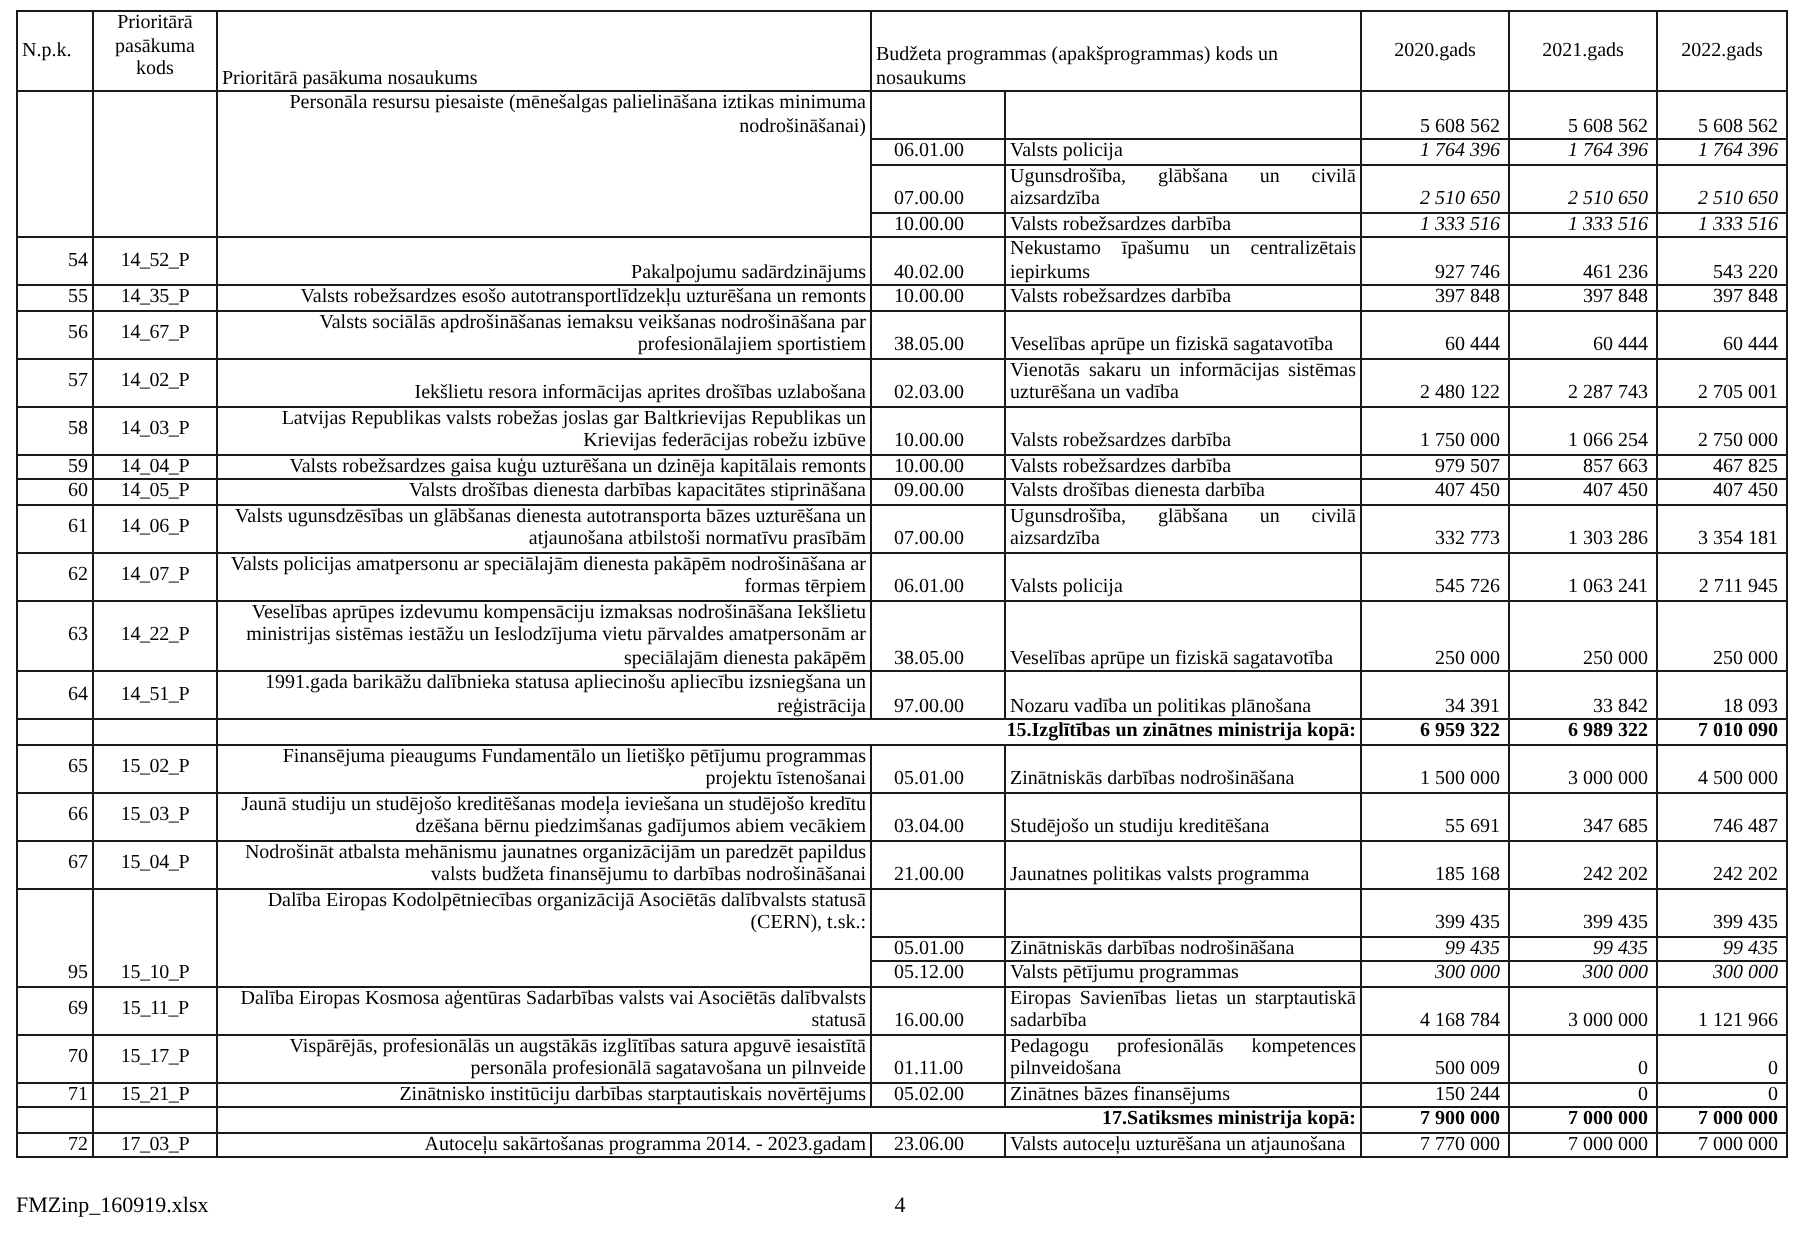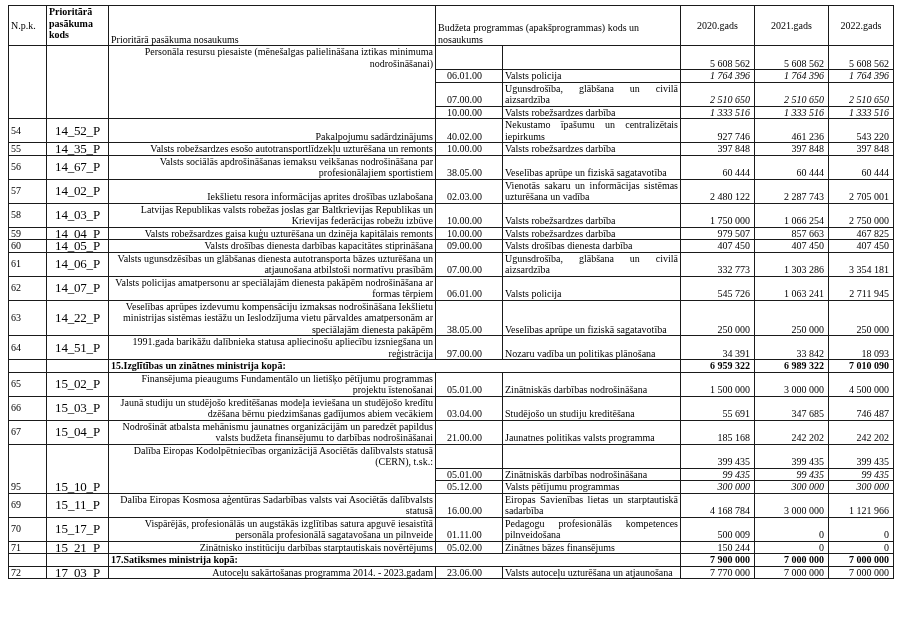--- a/index.html
+++ b/index.html
@@ -19,32 +19,32 @@
   th, td {
     border:1px solid #1a1a1a;
     font-size:10px; line-height:11.5px;
     padding:0 2px;
     vertical-align:bottom;
     overflow:hidden;
     font-weight:normal;
   }
   thead tr { height:40px; }
   .h-npk   { vertical-align:middle; text-align:left; }
-  .h-kods  { vertical-align:top; text-align:left;font-weight:bold; }
+  .h-kods  { vertical-align:top; text-align:center; }
   .h-name  { vertical-align:bottom; text-align:left; }
   .h-budget{ vertical-align:bottom; text-align:left;margin-left:48px; }
   .h-year  { vertical-align:middle; text-align:center; }
 
-  td.npk  { text-align:left; vertical-align:middle; }
-  td.kods { text-align:center; vertical-align:middle; font-size:13px; letter-spacing:-0.2px; }
+  td.npk  { text-align:right; vertical-align:middle; }
+  td.kods { text-align:center; vertical-align:middle; font-size:10px; letter-spacing:-0.2px; }
   td.name { vertical-align:bottom; text-align:right; }
   td.pcode{ vertical-align:bottom; text-align:left; padding-left:11px; white-space:nowrap; }
   td.pname{ vertical-align:bottom; text-align:justify; }
   td.val  { vertical-align:bottom; text-align:right; white-space:nowrap; padding-right:4px; }
-  td.total-label { font-weight:bold; vertical-align:middle; }
+  td.total-label { text-align:right; font-weight:bold; vertical-align:middle; }
 
   .vtop { vertical-align:top !important; }
   .vbot { vertical-align:bottom !important; }
   tr.it td.val { font-style:italic;font-family:Liberation Serif, serif; }
   tr.bd td { font-weight:bold; }
   tr.tall td { height:23px; }
 
   .footer {
     position:absolute; left:0; right:0; bottom:8px; height:14px;
     font-size:11px;
@@ -327,14 +327,18 @@
           <td class="name">Autoceļu sakārtošanas programma 2014. - 2023.gadam</td>
           <td class="pcode">23.06.00</td>
           <td class="pname">Valsts autoceļu uzturēšana un atjaunošana</td>
           <td class="val">7 770 000</td>
           <td class="val">7 000 000</td>
           <td class="val">7 000 000</td>
         </tr>
       </tbody>
   </table>
 
+  <div class="footer">
+    <span class="fname">FMZinp_160919.xlsx</span>
+    <span class="pnum">4</span>
+  </div>
 
 </div>
 
 </body></html>

